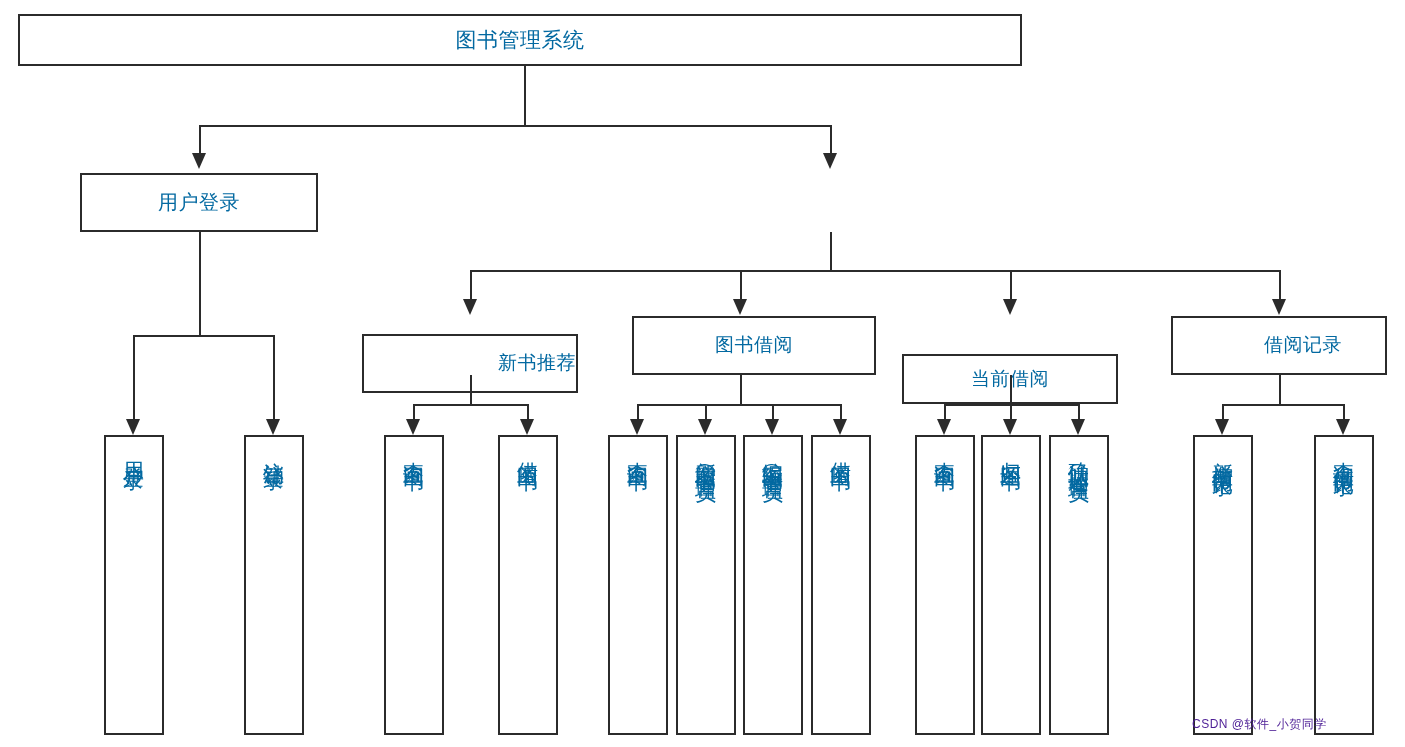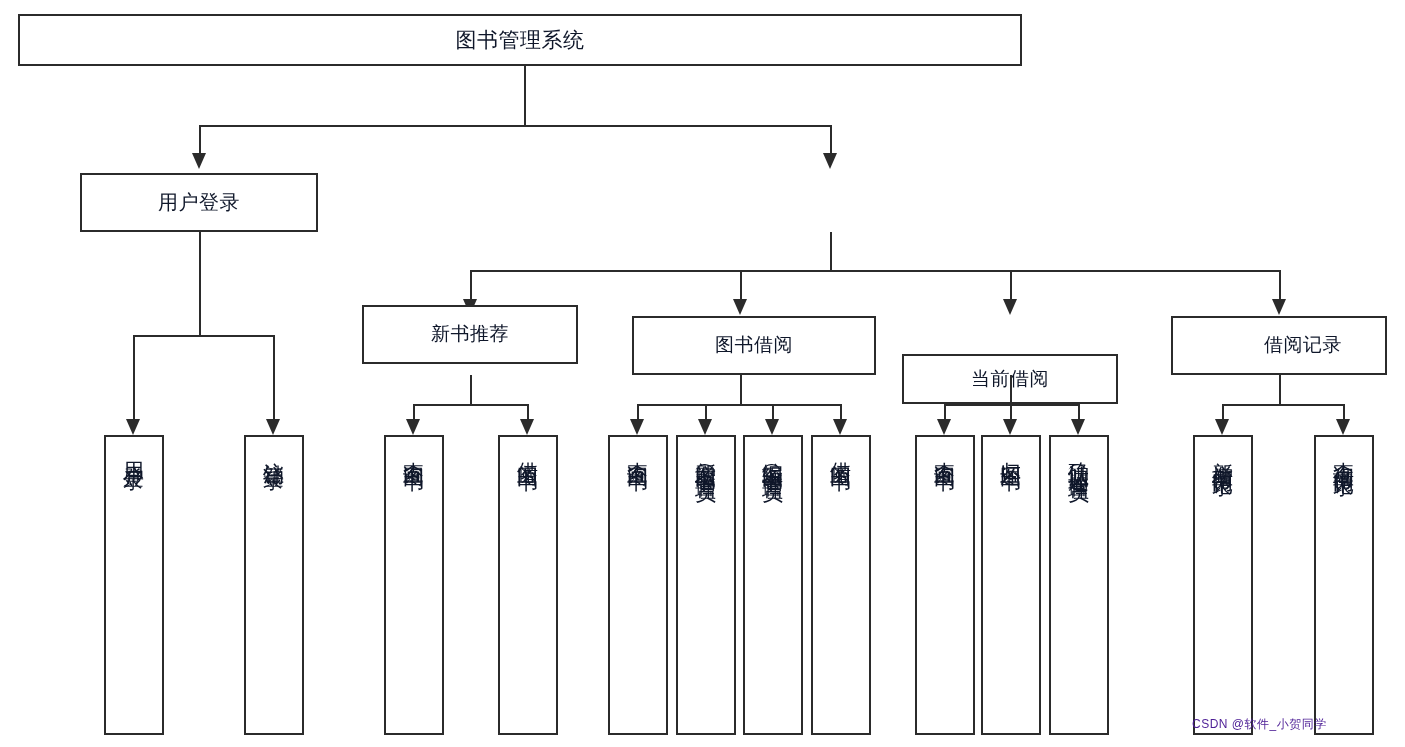--- a/index.html
+++ b/index.html
@@ -22,21 +22,21 @@
     border:2px solid #2b2b2b;
     display:flex;
     align-items:center;
     justify-content:center;
     color:#262626;
   }
   .node .label{
     text-align:center;
     line-height:1.18;
     letter-spacing:0.5px;
-    color:#0f172a;
+    color:#0369a1;
   }
   .node.root .label{font-size:21px;}
   .node.lvl2 .label{font-size:20px;}
   .node.lvl3 .label{font-size:19px;}
   
   .node.leaf{
     align-items:flex-start;
     padding-top:8px;
   }
   .node.leaf .label{
@@ -109,21 +109,21 @@
   <div class="hline" style="left:470px;top:270px;width:809px;"></div>
   <div class="vline" style="left:470px;top:270px;height:29px;"></div>
   <div class="arrow" style="left:463px;top:299px;"></div>
   <div class="vline" style="left:740px;top:270px;height:29px;"></div>
   <div class="arrow" style="left:733px;top:299px;"></div>
   <div class="vline" style="left:1010px;top:270px;height:29px;"></div>
   <div class="arrow" style="left:1003px;top:299px;"></div>
   <div class="vline" style="left:1279px;top:270px;height:29px;"></div>
   <div class="arrow" style="left:1272px;top:299px;"></div>
 
-  <div class="node lvl3" style="left:362px;top:305px;width:216px;height:59px;">
+  <div class="node lvl3" style="left:362px;top:334px;width:216px;height:59px;justify-content:flex-end;">
     <span class="label">新书推荐</span>
   </div>
   <div class="node lvl3" style="left:632px;top:316px;width:244px;height:59px;">
     <span class="label">图书借阅</span>
   </div>
   <div class="node lvl3" style="left:902px;top:316px;width:216px;height:50px;margin-top:38px;">
     <span class="label">当前借阅</span>
   </div>
   <div class="node lvl3" style="left:1171px;top:316px;width:216px;height:59px;padding-left:48px;">
     <span class="label">借阅记录</span>

